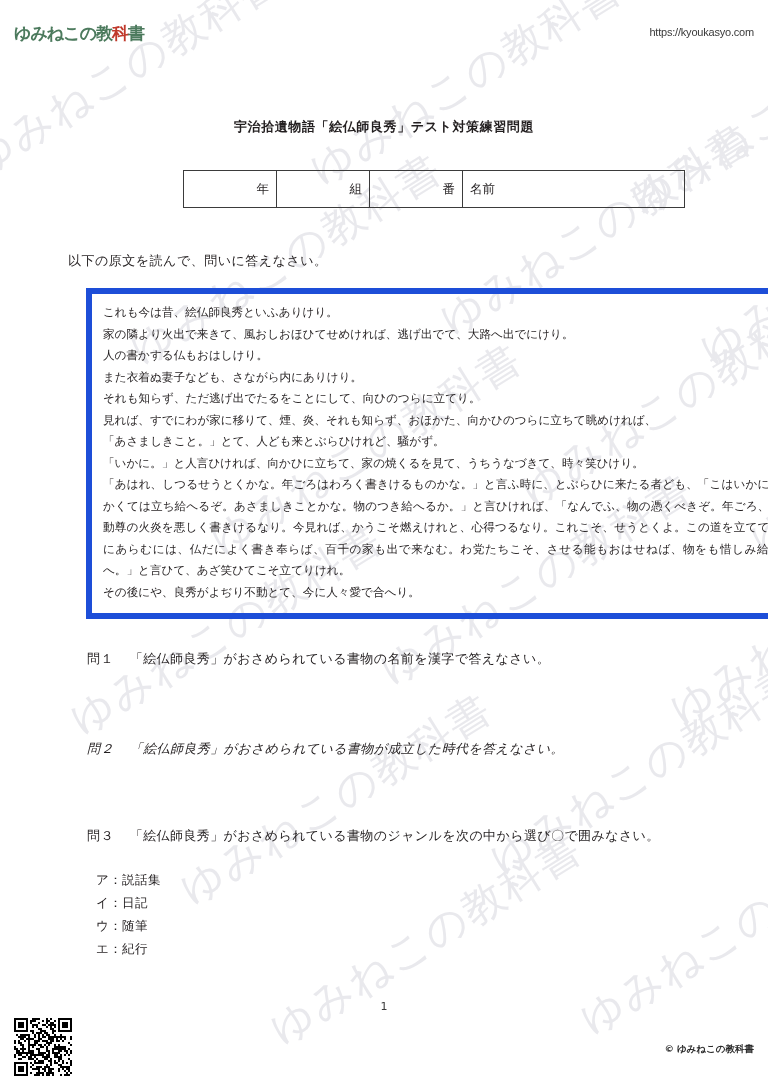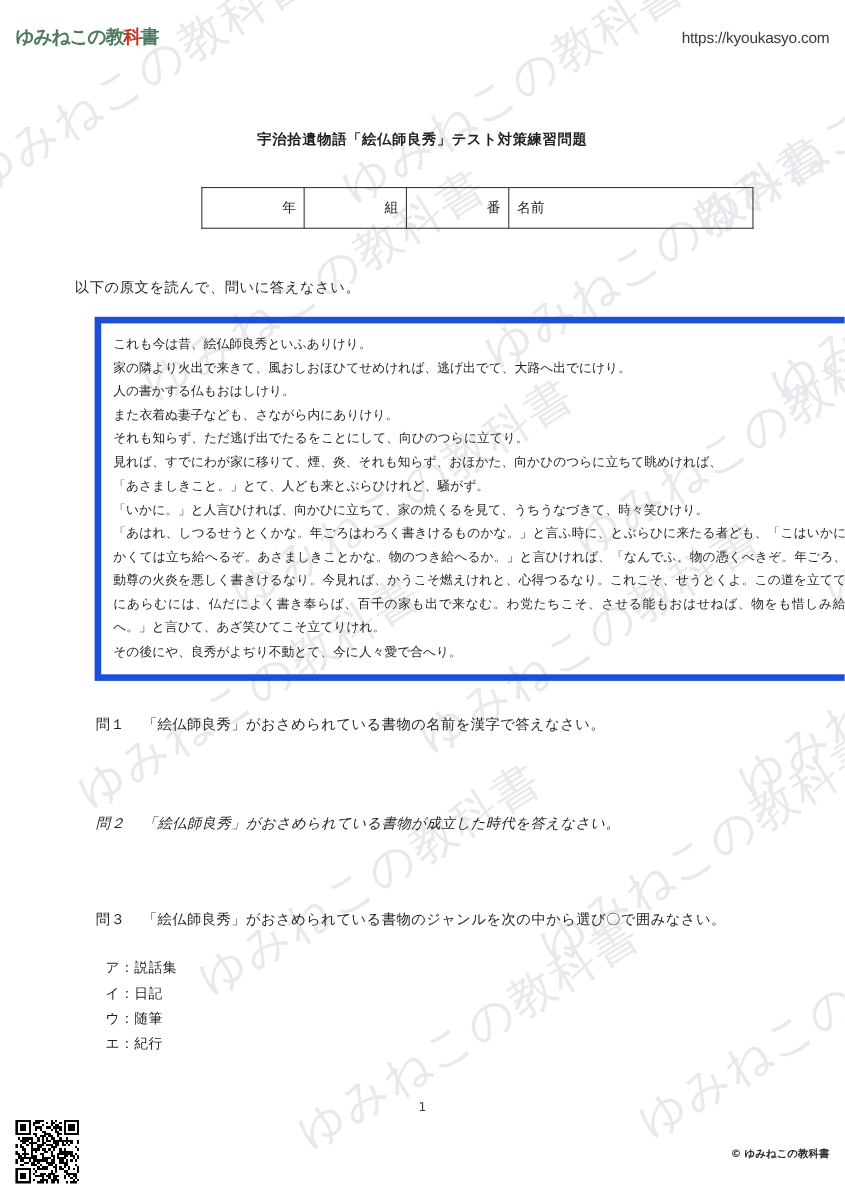--- a/index.html
+++ b/index.html
@@ -55,21 +55,21 @@
     letter-spacing: -1px;
     color: #4c7a5d;
     white-space: nowrap;
     font-family: "DejaVu Sans", "Liberation Sans", sans-serif;
   }
   #brand-logo .accent { color: #c0392b; }
   #site-url {
     position: absolute;
     right: 14px;
     top: 26px;
-    font-size: 14px;
+    font-size: 11px;
     color: #3a3a3a;
     letter-spacing: -0.2px;
     font-family: "Liberation Sans", sans-serif;
     text-align: center;
   }
 
   
   #doc-title {
     position: absolute;
     top: 118px;

